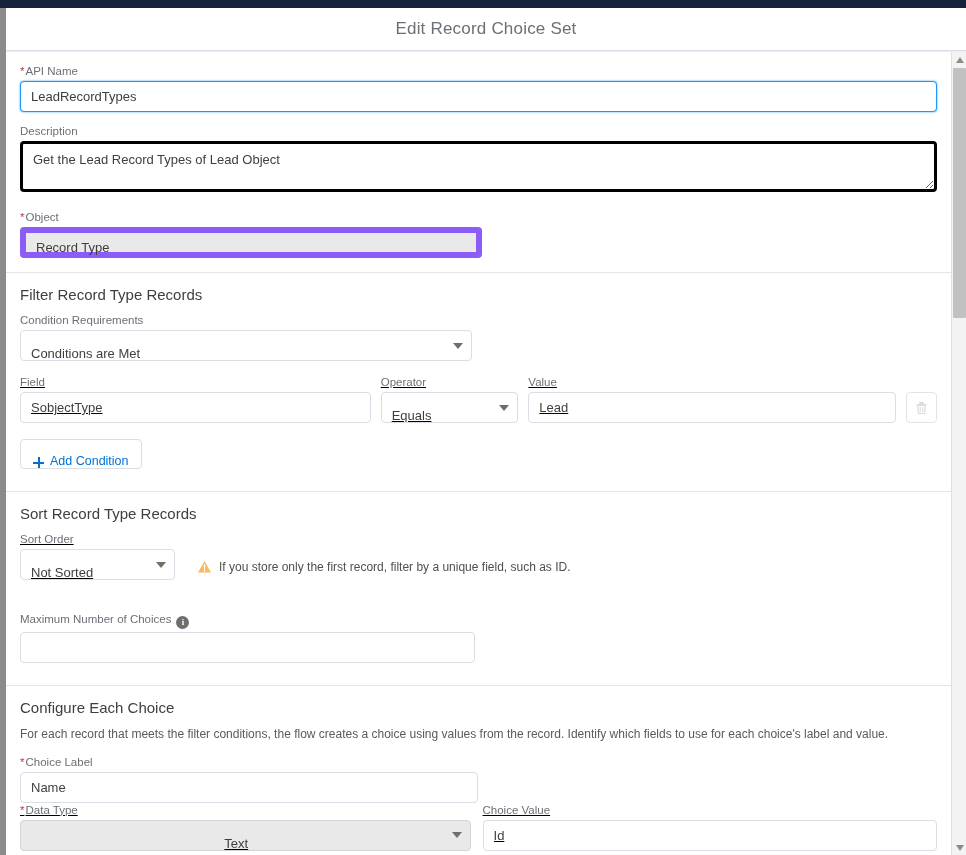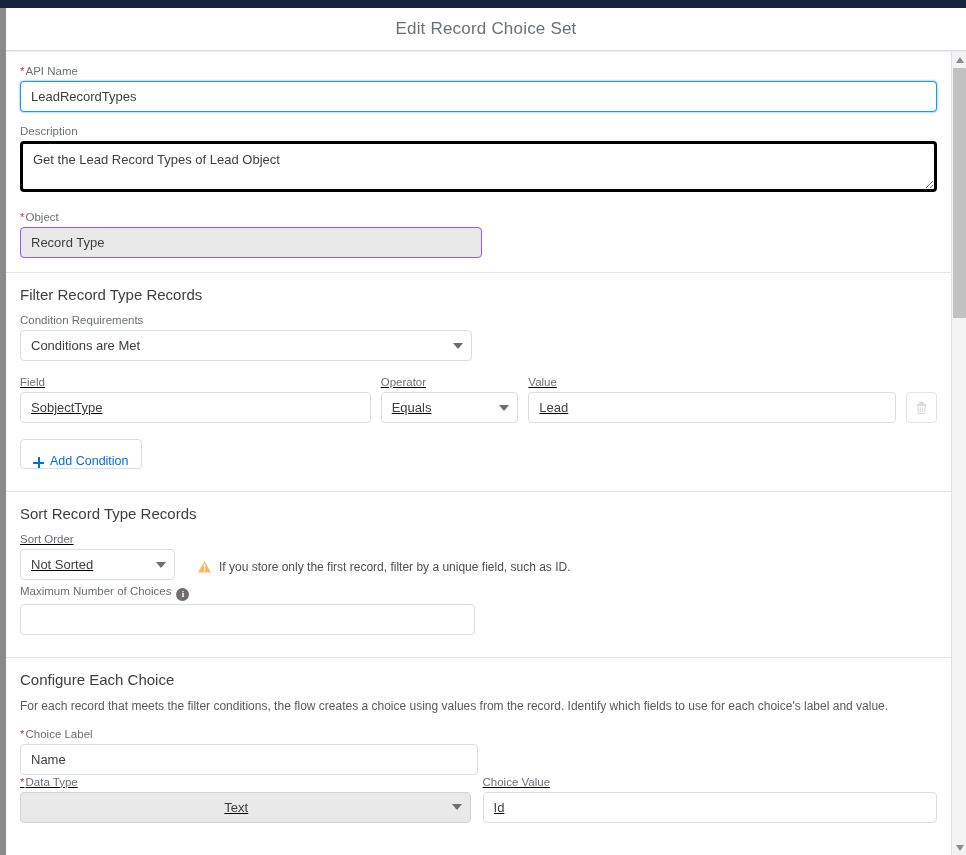--- a/index.html
+++ b/index.html
@@ -111,21 +111,21 @@
     line-height: 29px;
   }
   input.txt::placeholder { color: #9a9a9a; }
   input.txt.focused {
     border: 1px solid #1b96ff;
     box-shadow: 0 0 2px #1b96ff;
   }
   .fake-input.disabled {
     background: #e9e9e9;
     color: #3e3e3c;
-    border: 1px solid #8b5cf6;
+    border: 6px solid #8b5cf6;
   }
   textarea.desc {
     width: 100%;
     height: 51px;
     border: 3px solid #000000;
     border-radius: 4px;
     font-size: 13px;
     color: #3e3e3c;
     padding: 7px 10px;
     font-family: "Liberation Sans", sans-serif;
@@ -135,21 +135,21 @@
   }
   .sel-wrap { position: relative; display: block; }
   .sel {
     width: 100%;
     height: 31px;
     border: 1px solid #d8dde6;
     border-radius: 4px;
     background: #ffffff;
     font-size: 13px;
     color: #3e3e3c;
-    padding: 0 28px 0 10px;
+    padding: 8px 28px 0 10px;
     line-height: 29px;
     display: block;
     white-space: nowrap; overflow: hidden;
   }
   .sel.disabled { background: #e9e9e9; border-color: #d4d4d4; text-align: center; }
   .caret {
     position: absolute; right: 9px; top: 50%;
     transform: translateY(-50%);
     width: 0; height: 0;
     border-left: 5px solid transparent;
@@ -323,21 +323,21 @@
             </div>
             <div class="warn-row">
               <svg width="15" height="14" viewBox="0 0 15 14">
                 <path d="M7.5 1L14 12.5H1z" fill="#ffb75d"></path>
                 <path d="M7.5 4.6v4.1M7.5 10.2v0.9" stroke="#ffffff" stroke-width="1.3" stroke-linecap="round"></path>
               </svg>
               <span class="warn-text">If you store only the first record, filter by a unique field, such as ID.</span>
             </div>
           </div>
 
-          <div style="margin-top:4px;width:455px;">
+          <div style="margin-top:32px;width:455px;">
             <label class="fld-label"><span>Maximum Number of Choices</span><span class="info-dot">i</span></label>
             <input class="txt" type="text" value="" style="">
           </div>
         </div>
 
         <div class="divider" style="margin-top:12px;"></div>
 
         <div class="form-block" style="padding-top:13px;padding-bottom:10px;">
           <h2 class="sect-title">Configure Each Choice</h2>
           <p class="sect-desc">For each record that meets the filter conditions, the flow creates a choice using values from the record. Identify which fields to use for each choice's label and value.</p>

